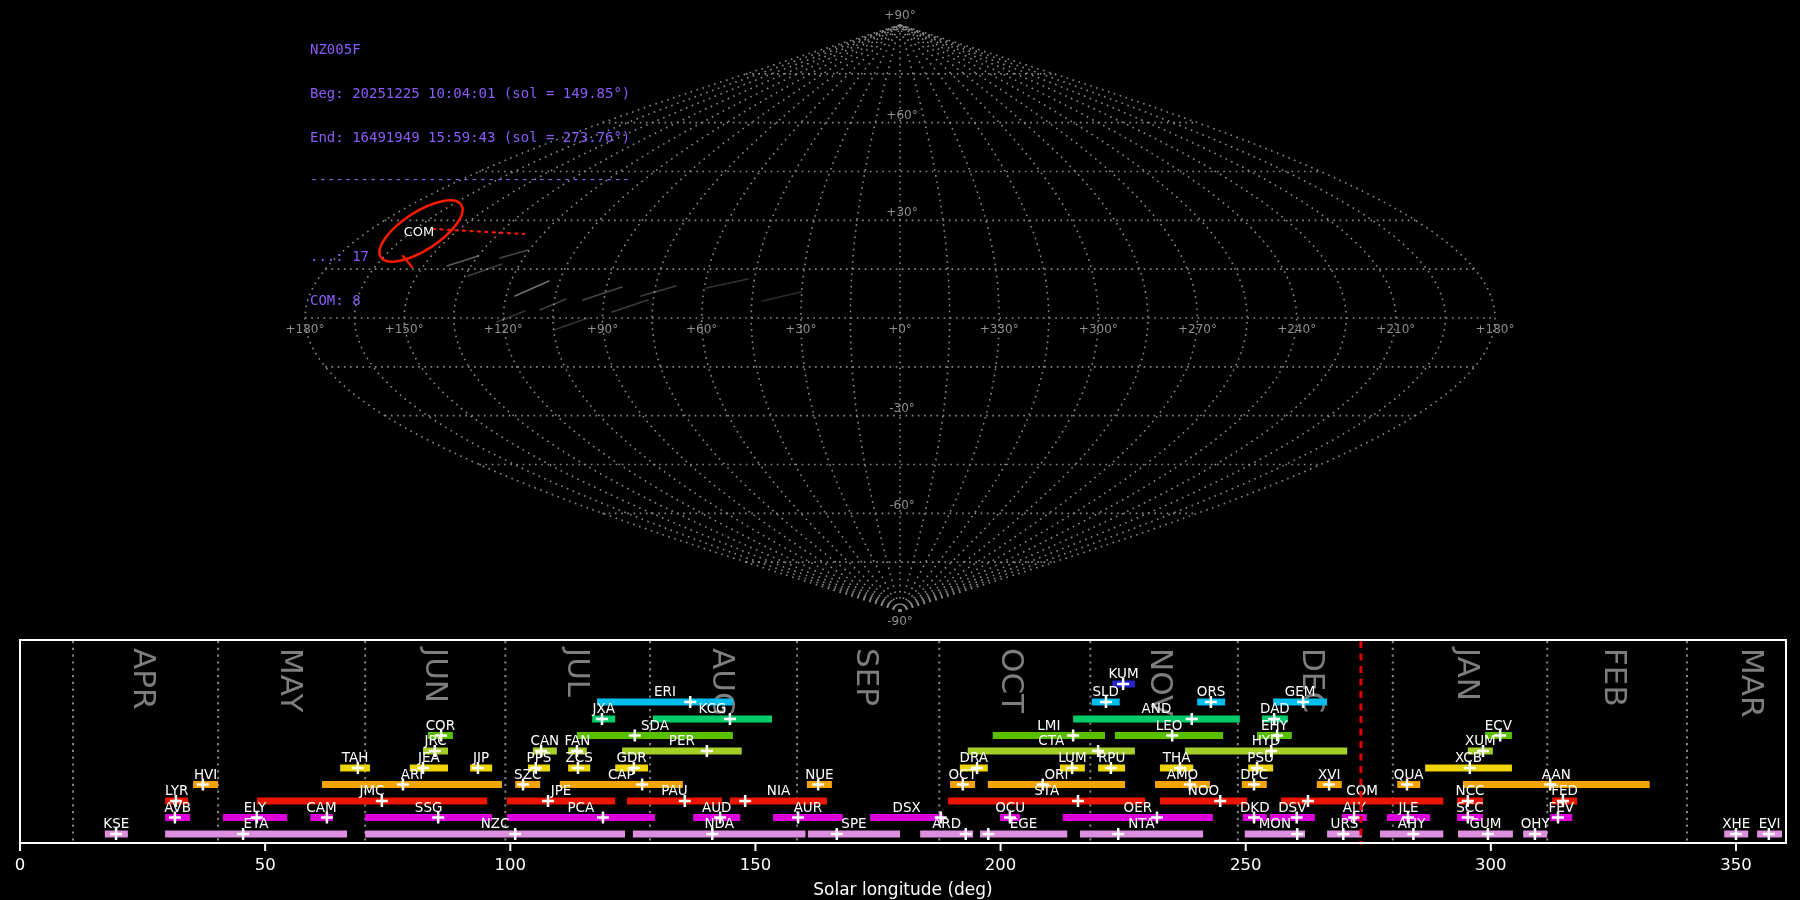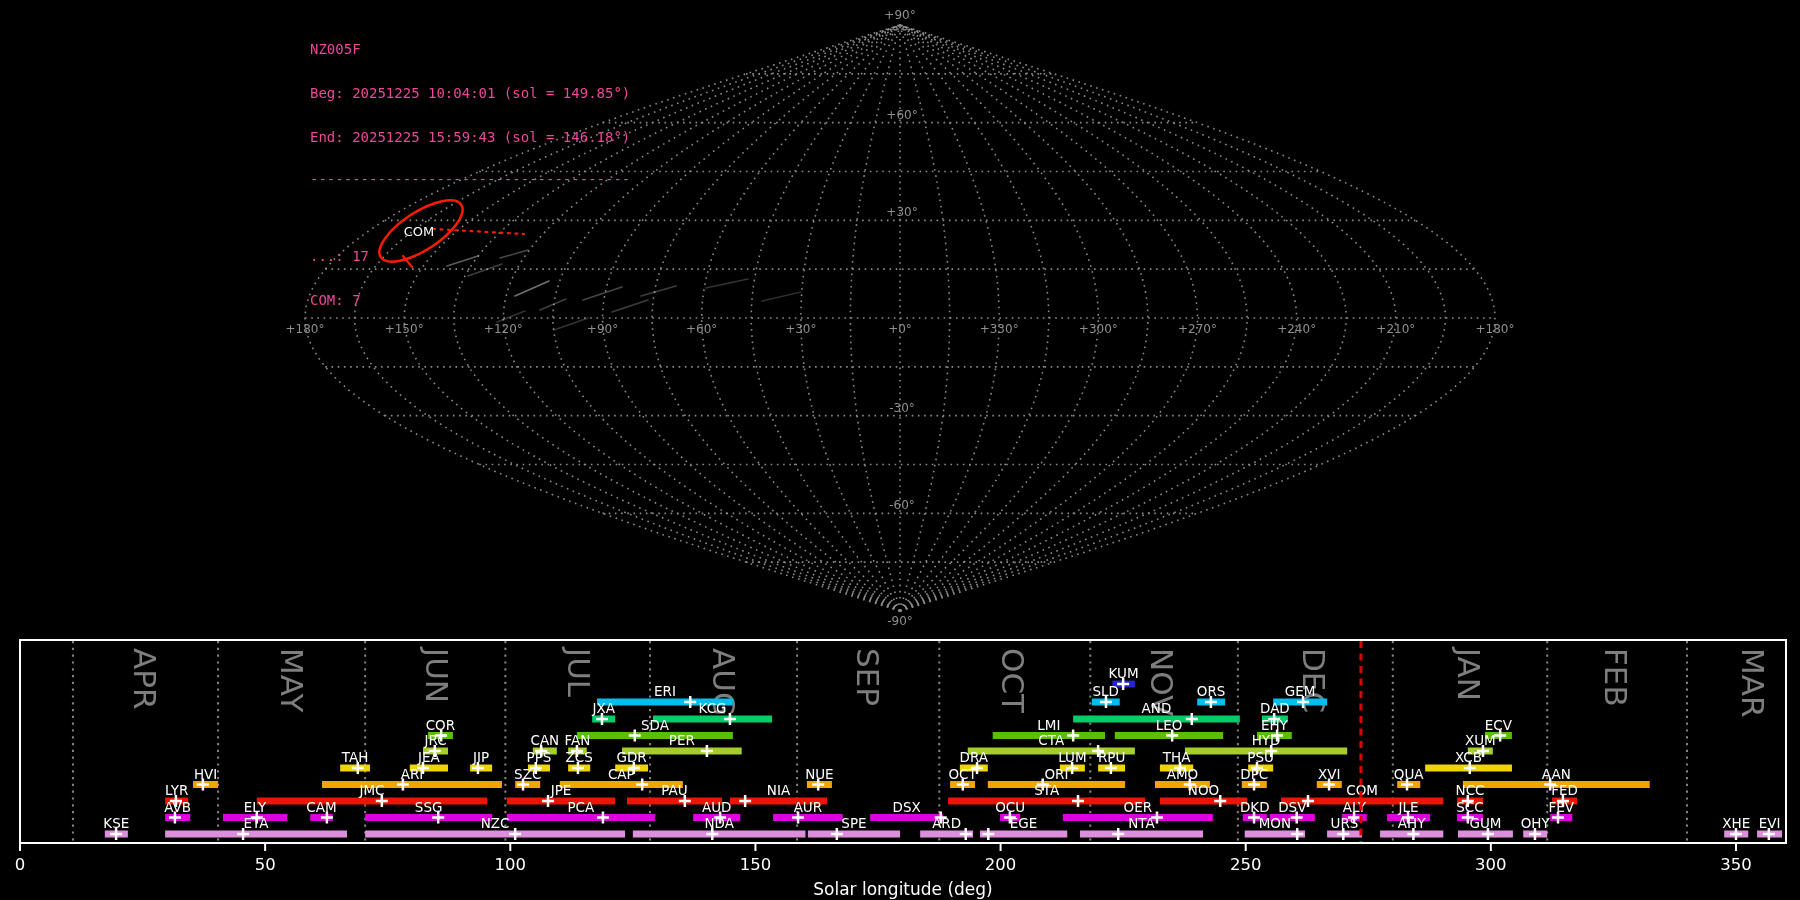--- a/index.html
+++ b/index.html
@@ -1,19 +1,19 @@
 <!DOCTYPE html>
 <html><head>
 <meta charset="utf-8">
 <style>
   html,body{margin:0;padding:0;background:#000;}
   .stage{position:relative;width:1800px;height:900px;background:#000;overflow:hidden;
          font-family:"DejaVu Sans",sans-serif;padding-left:8px;}
   #scene{position:absolute;left:0;top:0;}
-  .hdr{position:absolute;left:310px;top:13px;color:#ec4899;
+  .hdr{position:absolute;left:310px;top:13px;color:#8b5cf6;
        font-family:"DejaVu Sans Mono",monospace;font-size:14px;line-height:14.6px;
        white-space:pre;}
   .hdr .sep{line-height:11px;}
   .hdr .gap{height:6px;}
 </style>
 </head>
 <body>
 
 <div class="stage">
   <svg id="scene" width="1800" height="900">
@@ -407,19 +407,19 @@
           <text x="1490.849528039978" y="870" font-size="16.5" text-anchor="middle">300</text>
           <line x1="1735.9911160466409" y1="843" x2="1735.9911160466409" y2="851" stroke="#ffffff" stroke-width="2"></line>
           <text x="1735.9911160466409" y="870" font-size="16.5" text-anchor="middle">350</text>
           <text x="903" y="895" fill="#ffffff" font-size="17" text-anchor="middle">Solar longitude (deg)</text>
         </g>
       </g>
     </svg>
   <div class="hdr">
     <div>NZ005F</div>
     <div>Beg: 20251225 10:04:01 (sol = 149.85°)</div>
-    <div>End: 20251225 15:59:43 (sol = 146.18°)</div>
+    <div>End: 16491949 15:59:43 (sol = 273.76°)</div>
     <div class="sep">--------------------------------------</div>
     <div class="gap"></div>
     <div>...: 17</div>
-    <div>COM: 7</div>
+    <div>COM: 8</div>
   </div>
 </div>
 
 </body></html>

